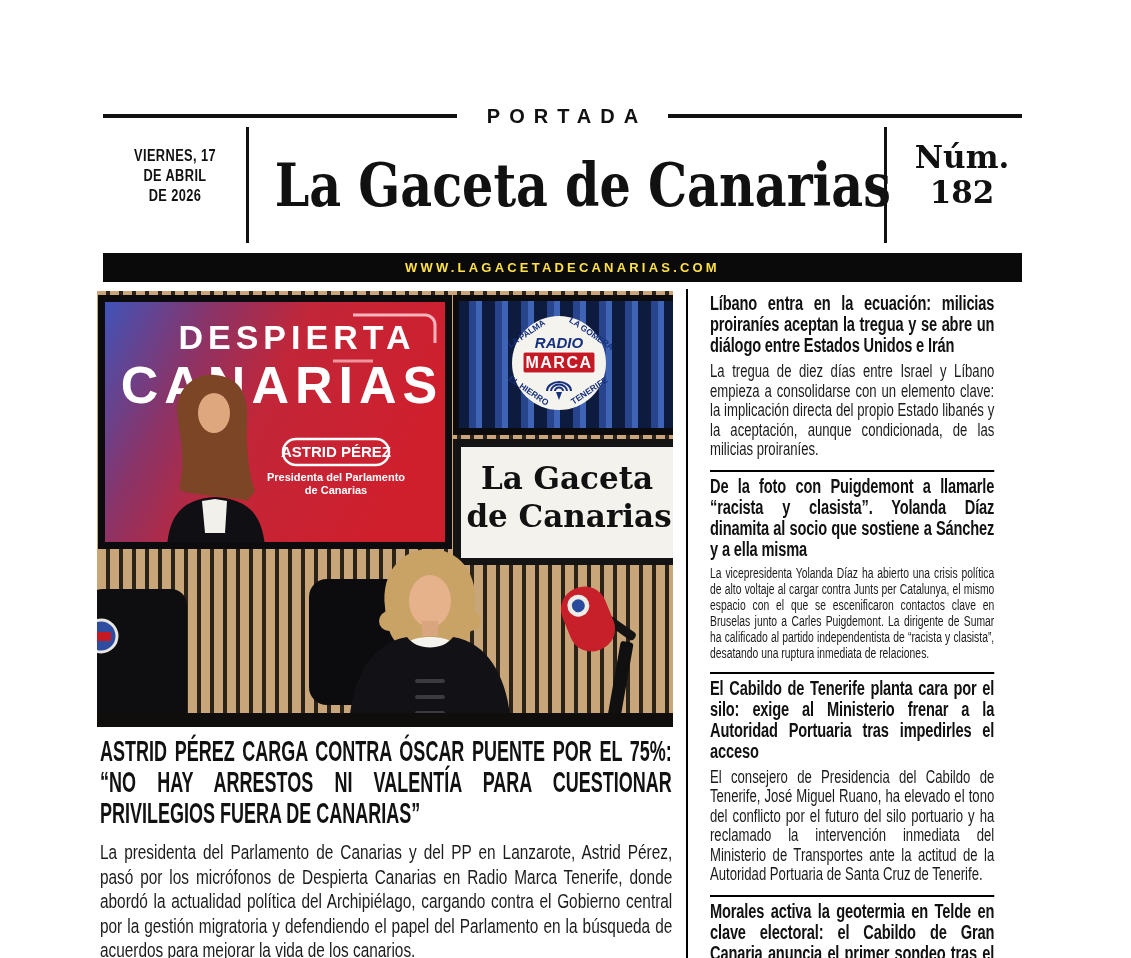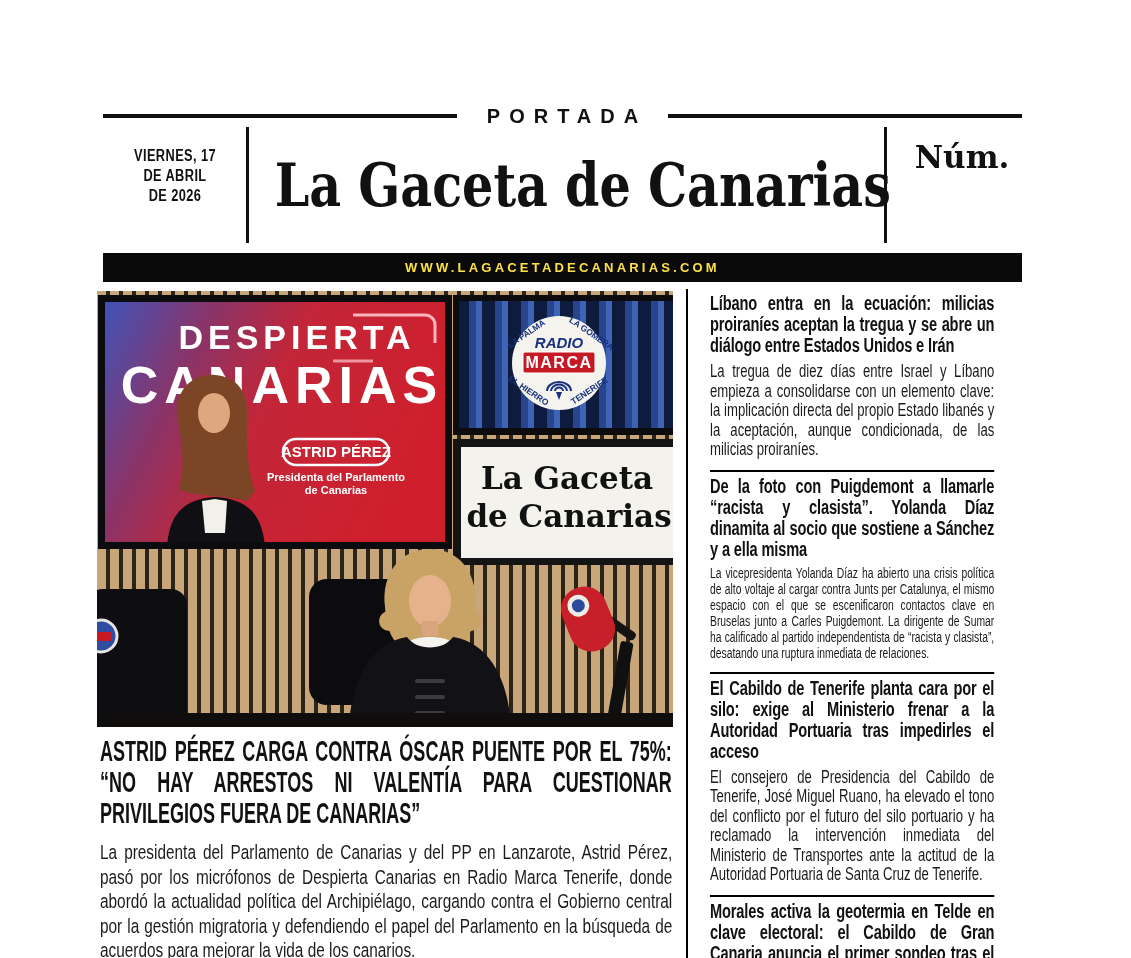--- a/index.html
+++ b/index.html
@@ -63,20 +63,21 @@
   <div>DE ABRIL</div>
   <div>DE 2026</div>
 </div>
 <div class="abs masthead-bar" style="left:246px;"></div>
 <div class="abs paper-title gothic">
   <span>La Gaceta de Canarias</span>
 </div>
 <div class="abs masthead-bar" style="left:884px;"></div>
 <div class="abs issue-block gothic">
   <div>Núm.</div>
+  <div>182</div>
 </div>
 
 <div class="abs url-bar">
   <span>WWW.LAGACETADECANARIAS.COM</span>
 </div>
 
 <div class="abs left-col">
 
   <svg class="main-photo" width="576" height="436" viewBox="0 0 576 436" xmlns="http://www.w3.org/2000/svg">
     <defs>

